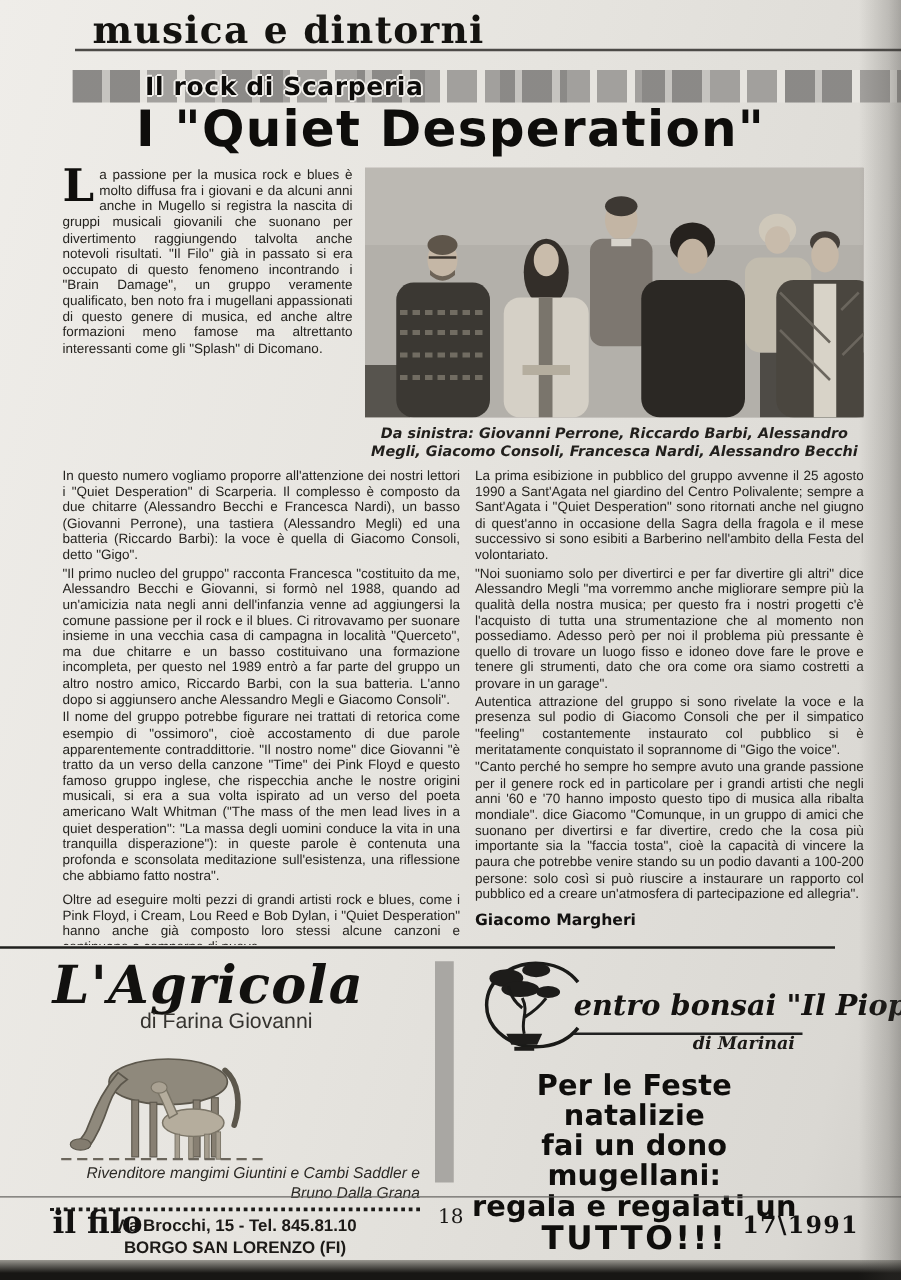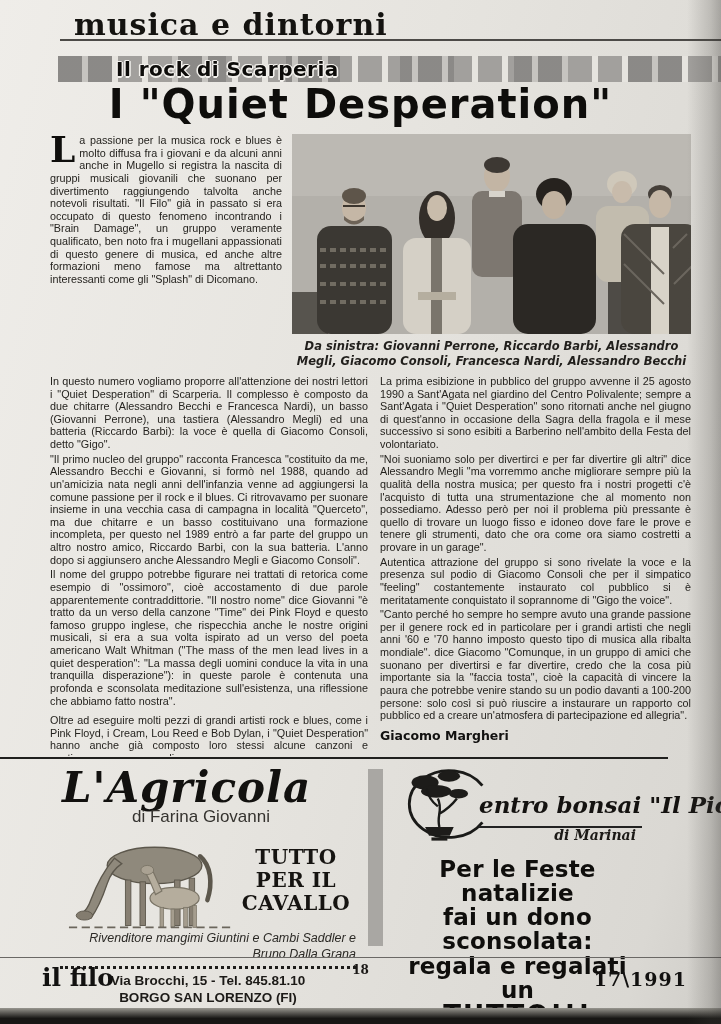--- a/index.html
+++ b/index.html
@@ -33,21 +33,21 @@
   .col-left{width:318px;}
   .col-right{flex:1;}
   .main p{margin:0 0 2px 0;font-size:10.8px;line-height:1.17;text-align:justify;color:#25231f;}
   .main p.sp{margin-top:7px;}
   .dropcap{float:left;font-family:"DejaVu Serif",serif;font-weight:900;font-size:36px;line-height:28px;
     padding:1px 4px 0 0;color:#0f0e0c;}
   .byline{font-weight:800;font-size:12.5px;margin-top:6px;padding-right:8px;
     font-family:"DejaVu Sans",sans-serif;color:#121110;}
   
   .ads{position:absolute;top:757px;left:0;width:668px;height:199px;border-top:2px solid #20201e;
-    box-sizing:border-box;padding:6px 26px 0 60px;display:flex;}
+    box-sizing:border-box;padding:6px 26px 0 40px;display:flex;}
   .ad-left{width:296px;}
   .ad-divider{width:15px;background:#a9a7a3;margin:4px 10px 10px 12px;}
   .ad-right{flex:1;position:relative;}
   .agricola-name{font-family:"DejaVu Serif",serif;font-style:italic;font-weight:bold;font-size:42px;
     letter-spacing:1px;line-height:1;margin:2px 0 0 2px;color:#12110f;}
   .agricola-owner{text-align:center;font-size:17px;margin:-2px 14px 4px 0;color:#35332f;}
   .agricola-mid{display:flex;align-items:center;margin-top:-2px;}
   .agricola-slogan{width:112px;font-family:"DejaVu Serif",serif;font-weight:bold;font-size:20px;
     line-height:1.15;text-align:center;letter-spacing:0.5px;color:#161411;}
   .agricola-dealers{font-style:italic;font-size:12.5px;text-align:right;line-height:1.25;margin-top:0;color:#2b2925;}
@@ -60,21 +60,21 @@
     font-weight:bold;font-size:14px;color:#1b1916;}
   .bonsai-headline{margin-top:14px;text-align:center;font-family:"DejaVu Sans",sans-serif;font-weight:800;
     font-size:23px;line-height:1.05;letter-spacing:0.2px;color:#0f0e0c;}
   .bonsai-big{font-size:26px;letter-spacing:2px;}
   .bonsai-address{margin-top:6px;text-align:center;font-style:italic;font-size:13px;line-height:1.3;color:#2a2824;}
   
   .footer{position:absolute;top:957px;left:0;width:721px;box-sizing:border-box;border-top:1px solid #6a6865;
     padding:5px 34px 0 42px;display:flex;align-items:baseline;}
   .footer-mag{font-family:"DejaVu Serif",serif;font-weight:bold;font-size:25px;color:#121110;}
   .footer-page{position:absolute;left:50%;transform:translateX(-50%);font-family:"DejaVu Serif",serif;
-    font-weight:bold;font-size:12px;color:#1a1816;}
+    font-weight:normal;font-size:16px;color:#1a1816;}
   .footer-issue{margin-left:auto;font-family:"DejaVu Serif",serif;font-weight:bold;font-size:19px;
     letter-spacing:1px;color:#121110;}
   .scan-bottom{position:absolute;bottom:0;left:0;width:100%;height:16px;
     background:linear-gradient(to bottom,#98968f,#171614 65%);}
   .scan-right{position:absolute;top:0;right:0;width:34px;height:100%;pointer-events:none;
     background:linear-gradient(to right,rgba(0,0,0,0),rgba(70,68,64,0.22) 70%,rgba(55,53,50,0.34));}
 </style>
 </head>
 <body>
 
@@ -170,21 +170,20 @@
           <path d="M150 30 C162 40 164 60 158 78" stroke="#5c574c" stroke-width="5" fill="none" stroke-linecap="round"></path>
           <ellipse cx="122" cy="76" rx="27" ry="12" fill="#b5ad9d" stroke="#7a7466" stroke-width="1.3"></ellipse>
           <path d="M101 72 C97 62 94 54 90 48 L98 46 C102 54 105 62 108 68 Z" fill="#b5ad9d" stroke="#7a7466" stroke-width="1.3"></path>
           <ellipse cx="92" cy="45" rx="7" ry="5" fill="#aaa293" stroke="#7a7466"></ellipse>
           <rect x="106" y="86" width="4" height="22" fill="#a59d8e" stroke="#7a7466" stroke-width="0.8"></rect>
           <rect x="118" y="88" width="4" height="20" fill="#a59d8e" stroke="#7a7466" stroke-width="0.8"></rect>
           <rect x="132" y="86" width="4" height="22" fill="#a59d8e" stroke="#7a7466" stroke-width="0.8"></rect>
           <rect x="142" y="84" width="4" height="24" fill="#a59d8e" stroke="#7a7466" stroke-width="0.8"></rect>
           <path d="M6 108 H184" stroke="#6b665c" stroke-width="2" stroke-dasharray="9 5"></path>
         </svg>
-        <div class="agricola-slogan">TUTTO PER IL CAVALLO</div>
       </div>
       <div class="agricola-dealers">Rivenditore mangimi Giuntini e Cambi Saddler e Bruno Dalla Grana</div>
       <div class="dotted"></div>
       <div class="agricola-address">Via Brocchi, 15 - Tel. 845.81.10</div>
       <div class="agricola-city">BORGO SAN LORENZO (FI)</div>
     </div>
 
     <div class="ad-divider"></div>
 
     <div class="ad-right">
@@ -197,21 +196,21 @@
           <ellipse cx="82" cy="36" rx="12" ry="6" fill="#1d1c1a"></ellipse>
           <path d="M58 78 C54 64 63 56 56 42 M57 62 C67 56 74 50 80 42 M56 52 C48 46 44 40 42 30" stroke="#1a1a18" stroke-width="3" fill="none"></path>
           <path d="M40 78 h36 l-5 11 h-26 z" fill="#1d1c1a"></path>
           <rect x="48" y="91" width="20" height="4" fill="#1d1c1a"></rect>
         </svg>
         <div class="bonsai-name">entro bonsai "Il Pioppo"</div>
         <div class="bonsai-owner">di Marinai</div>
       </div>
       <div class="bonsai-headline">
         <div>Per le Feste natalizie</div>
-        <div>fai un dono sconsolata:</div>
+        <div>fai un dono mugellani:</div>
         <div>regala e regalati un</div>
         <div class="bonsai-big">TUTTO!!!</div>
       </div>
       <div class="bonsai-address">
         <div>Via Faentina, 27 - 93300 Panicaglia (FI)</div>
         <div>Tel. (055) 8408819 / 8408646</div>
       </div>
     </div>
   </div>
 

